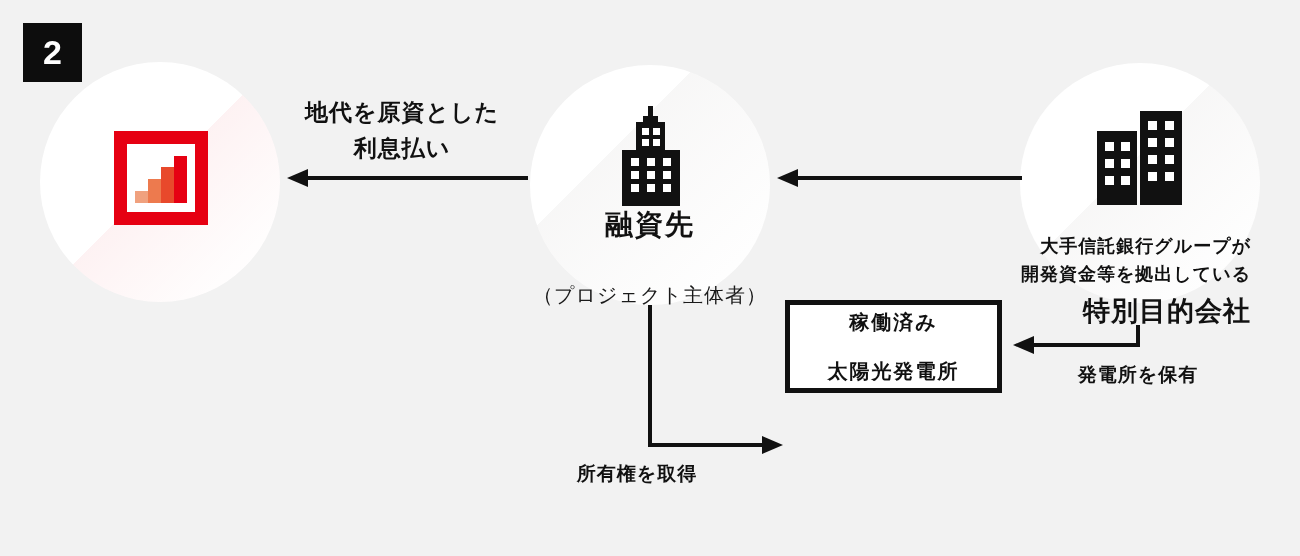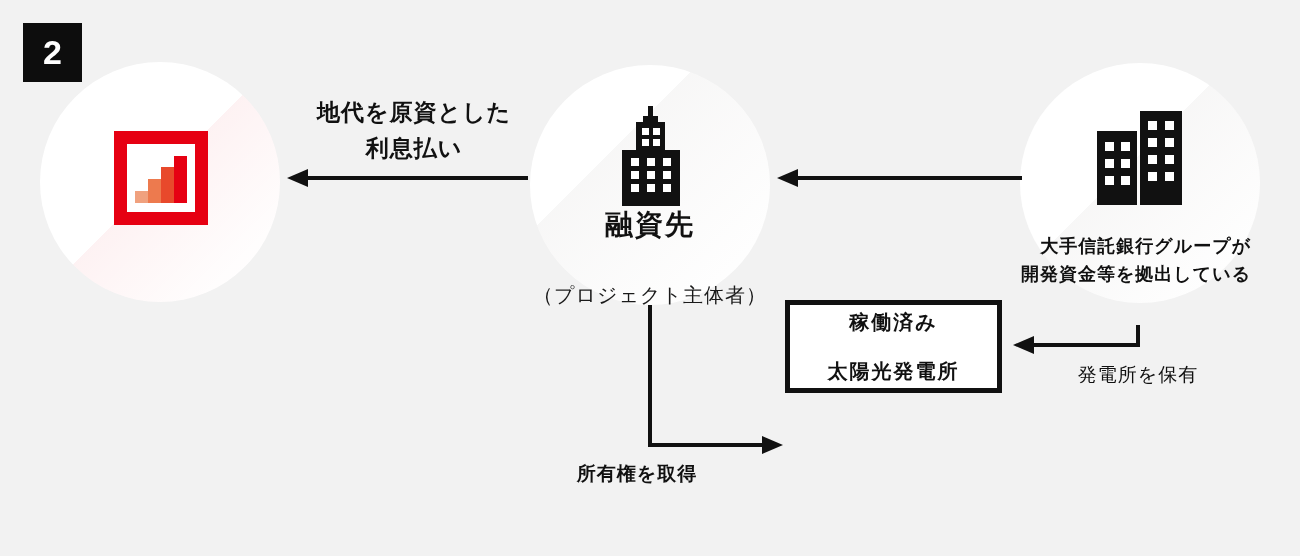--- a/index.html
+++ b/index.html
@@ -25,23 +25,23 @@
   #logo{left:74px;top:69px;}
   #icon-build-mid{left:92px;top:41px;}
   #icon-build-right{left:77px;top:48px;}
   
   .t-center{position:absolute;transform:translateX(-50%);text-align:center;white-space:nowrap;}
   #lender-title{left:650px;top:206px;font-size:28px;font-weight:bold;letter-spacing:2px;}
   #lender-sub{left:650px;top:264px;font-size:20px;letter-spacing:1px;color:#1a1a1a;margin-top:18px;}
   #spv-text{left:1136px;top:232px;text-align:right;}
   .spv-small{font-size:18px;font-weight:bold;letter-spacing:1px;line-height:28px;}
   .spv-big{font-size:27px;font-weight:bold;letter-spacing:1px;margin-top:5px;}
-  #label-interest{left:402px;top:94px;font-size:23px;font-weight:bold;line-height:36px;letter-spacing:1px;margin-left:12px;}
+  #label-interest{left:402px;top:94px;font-size:23px;font-weight:bold;line-height:36px;letter-spacing:1px;}
   #label-rent{left:895px;top:133px;font-size:23px;font-weight:bold;letter-spacing:1px;}
-  #label-own{left:1138px;top:362px;font-size:19px;font-weight:normal;letter-spacing:1px;}
+  #label-own{left:1138px;top:362px;font-size:19px;font-weight:bold;letter-spacing:1px;}
   #label-acquire{left:637px;top:461px;font-size:19px;font-weight:bold;letter-spacing:1px;}
   
   .fbox{position:absolute;left:785px;width:217px;height:93px;background:#fff;border:5px solid #111;
     display:flex;flex-direction:column;align-items:center;justify-content:center;
     font-size:20px;font-weight:bold;letter-spacing:2px;line-height:29px;text-align:center;gap:20px;}
   #box-solar{top:300px;}
   #box-land{top:400px;}
   
   .seg{position:absolute;background:#111;}
   .ah{position:absolute;width:0;height:0;border-top:9px solid transparent;border-bottom:9px solid transparent;}
@@ -126,20 +126,21 @@
         <rect x="68" y="61" width="9" height="9" fill="#fff"></rect>
       </svg>
     </div>
   </div>
 
   <div class="t-center" id="lender-title">融資先</div>
   <div class="t-center" id="lender-sub">（プロジェクト主体者）</div>
   <div class="t-center" id="spv-text">
     <div class="spv-small">大手信託銀行グループが</div>
     <div class="spv-small">開発資金等を拠出している</div>
+    <div class="spv-big">特別目的会社</div>
   </div>
 
   <div class="t-center" id="label-interest">
     <div>地代を原資とした</div>
     <div>利息払い</div>
   </div>
   <div class="t-center" id="label-own">発電所を保有</div>
   <div class="t-center" id="label-acquire">所有権を取得</div>
 
   <div class="fbox" id="box-solar">

